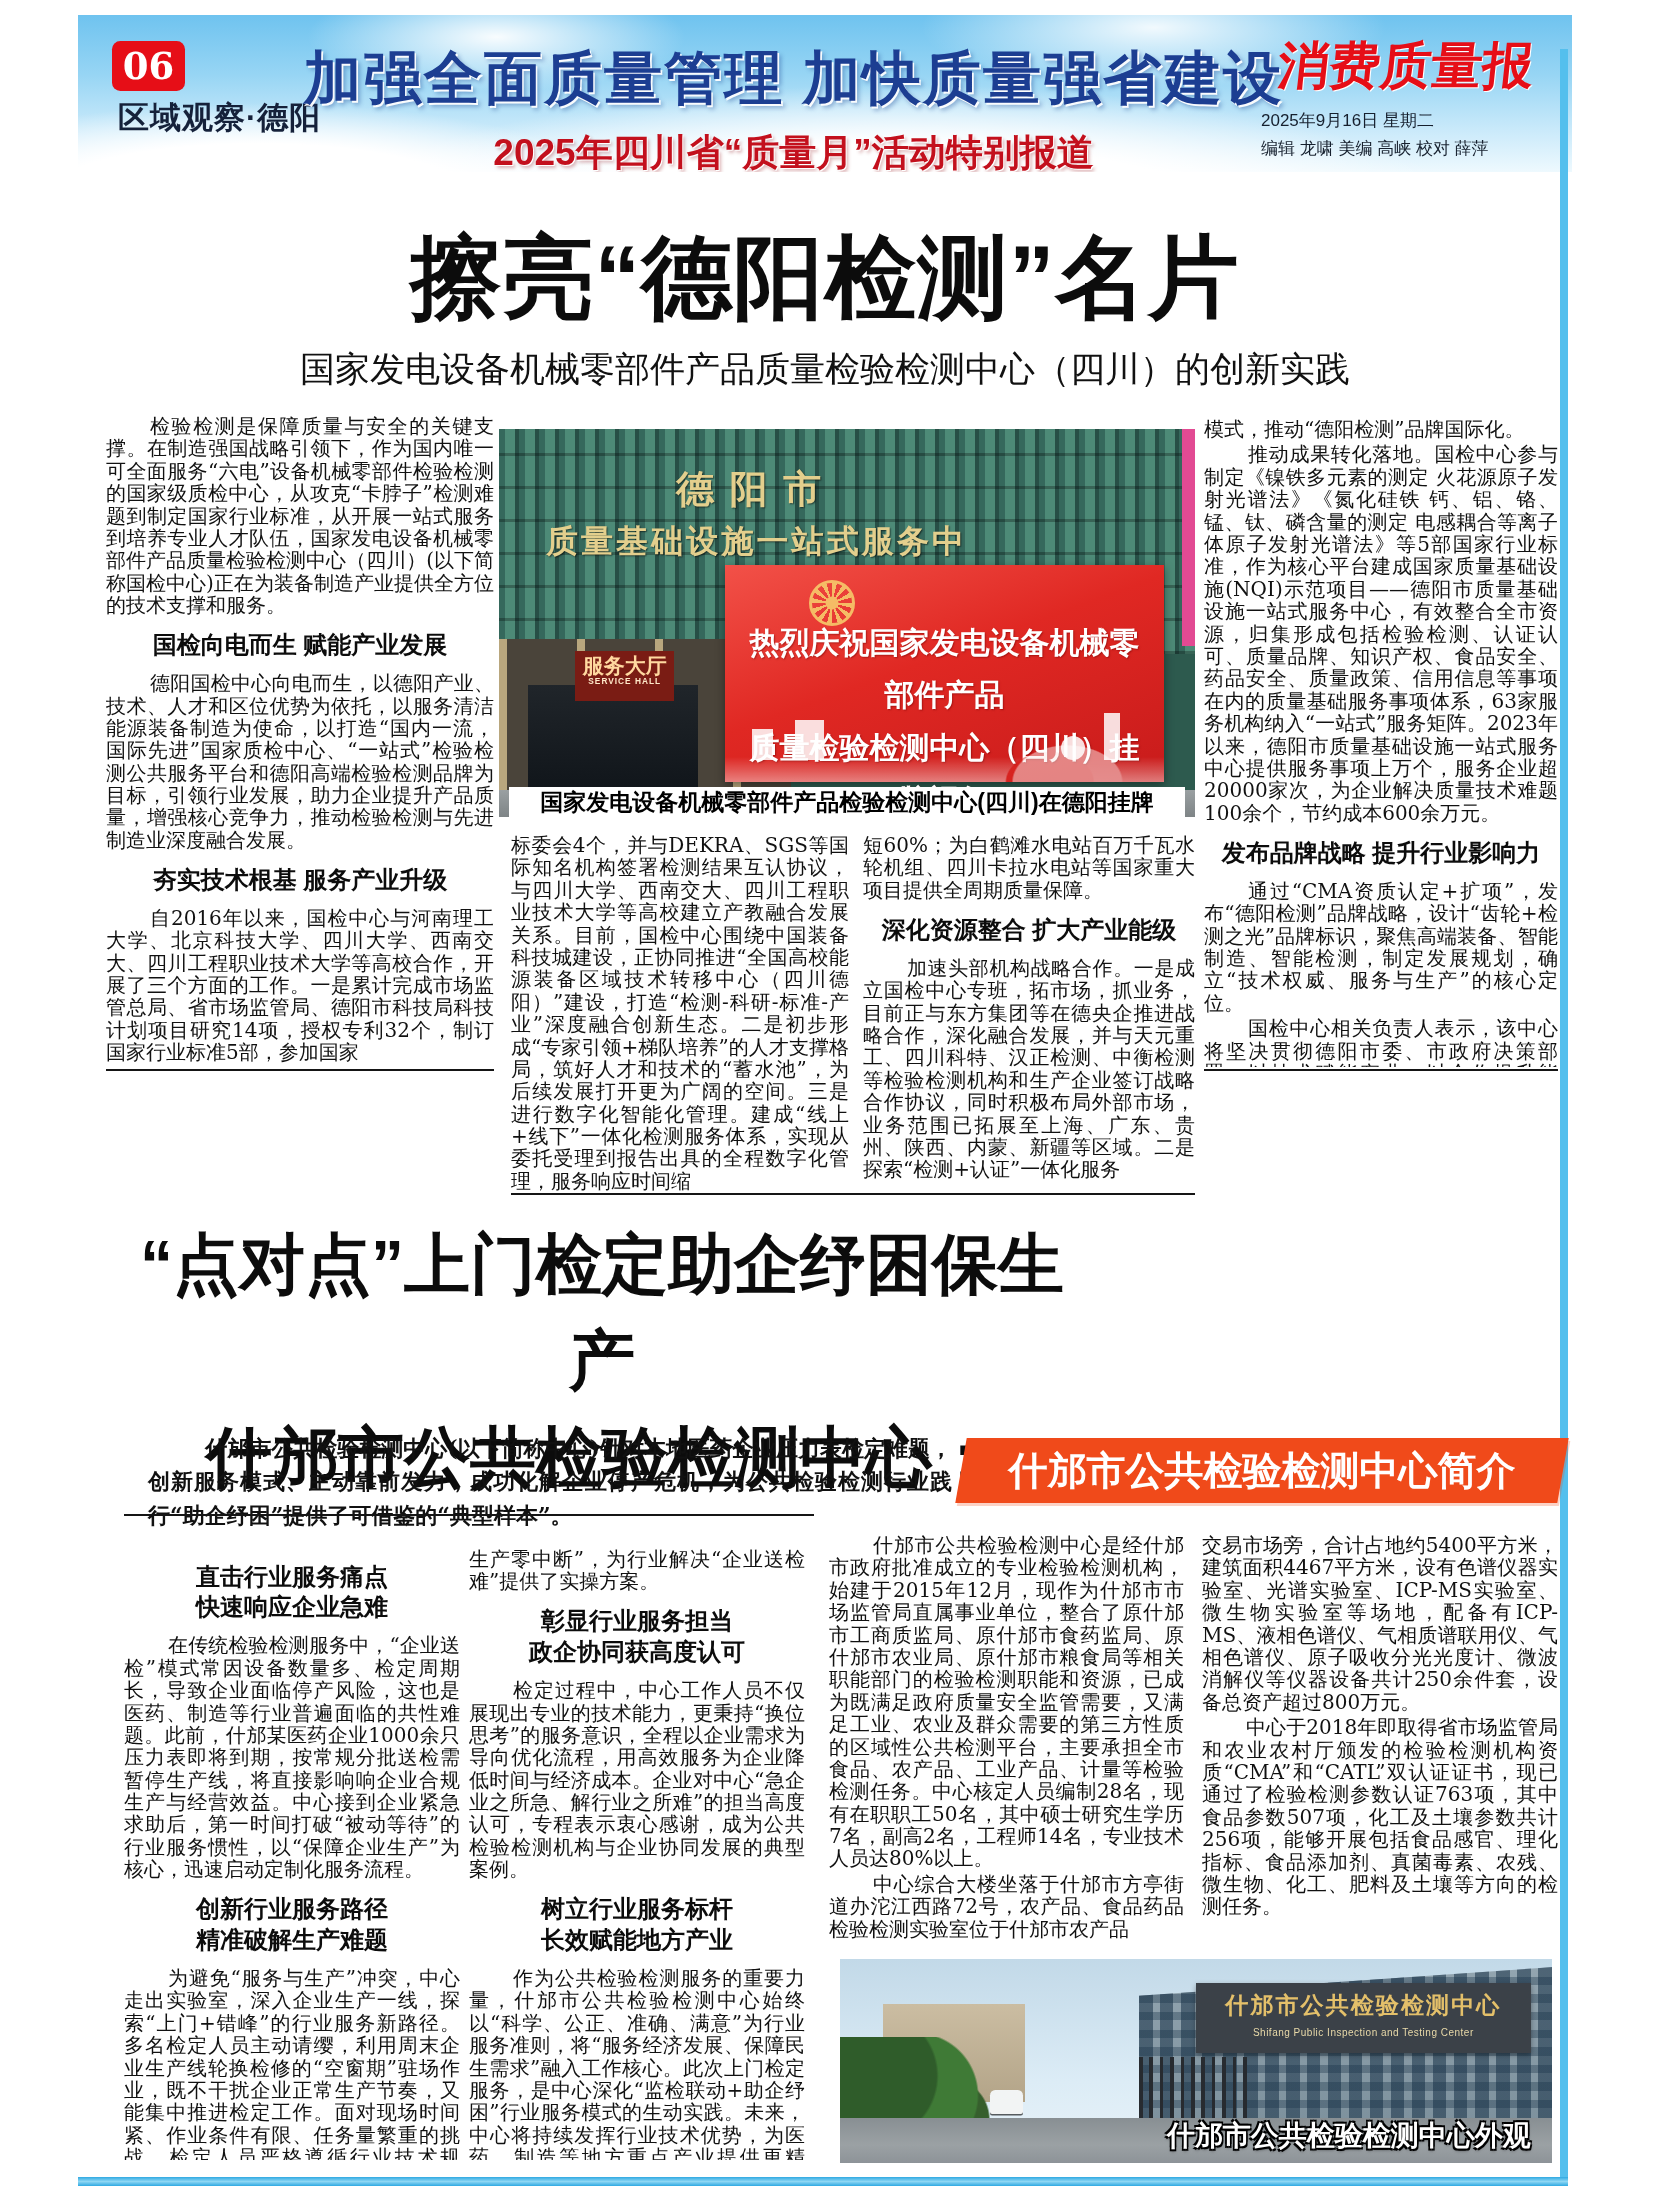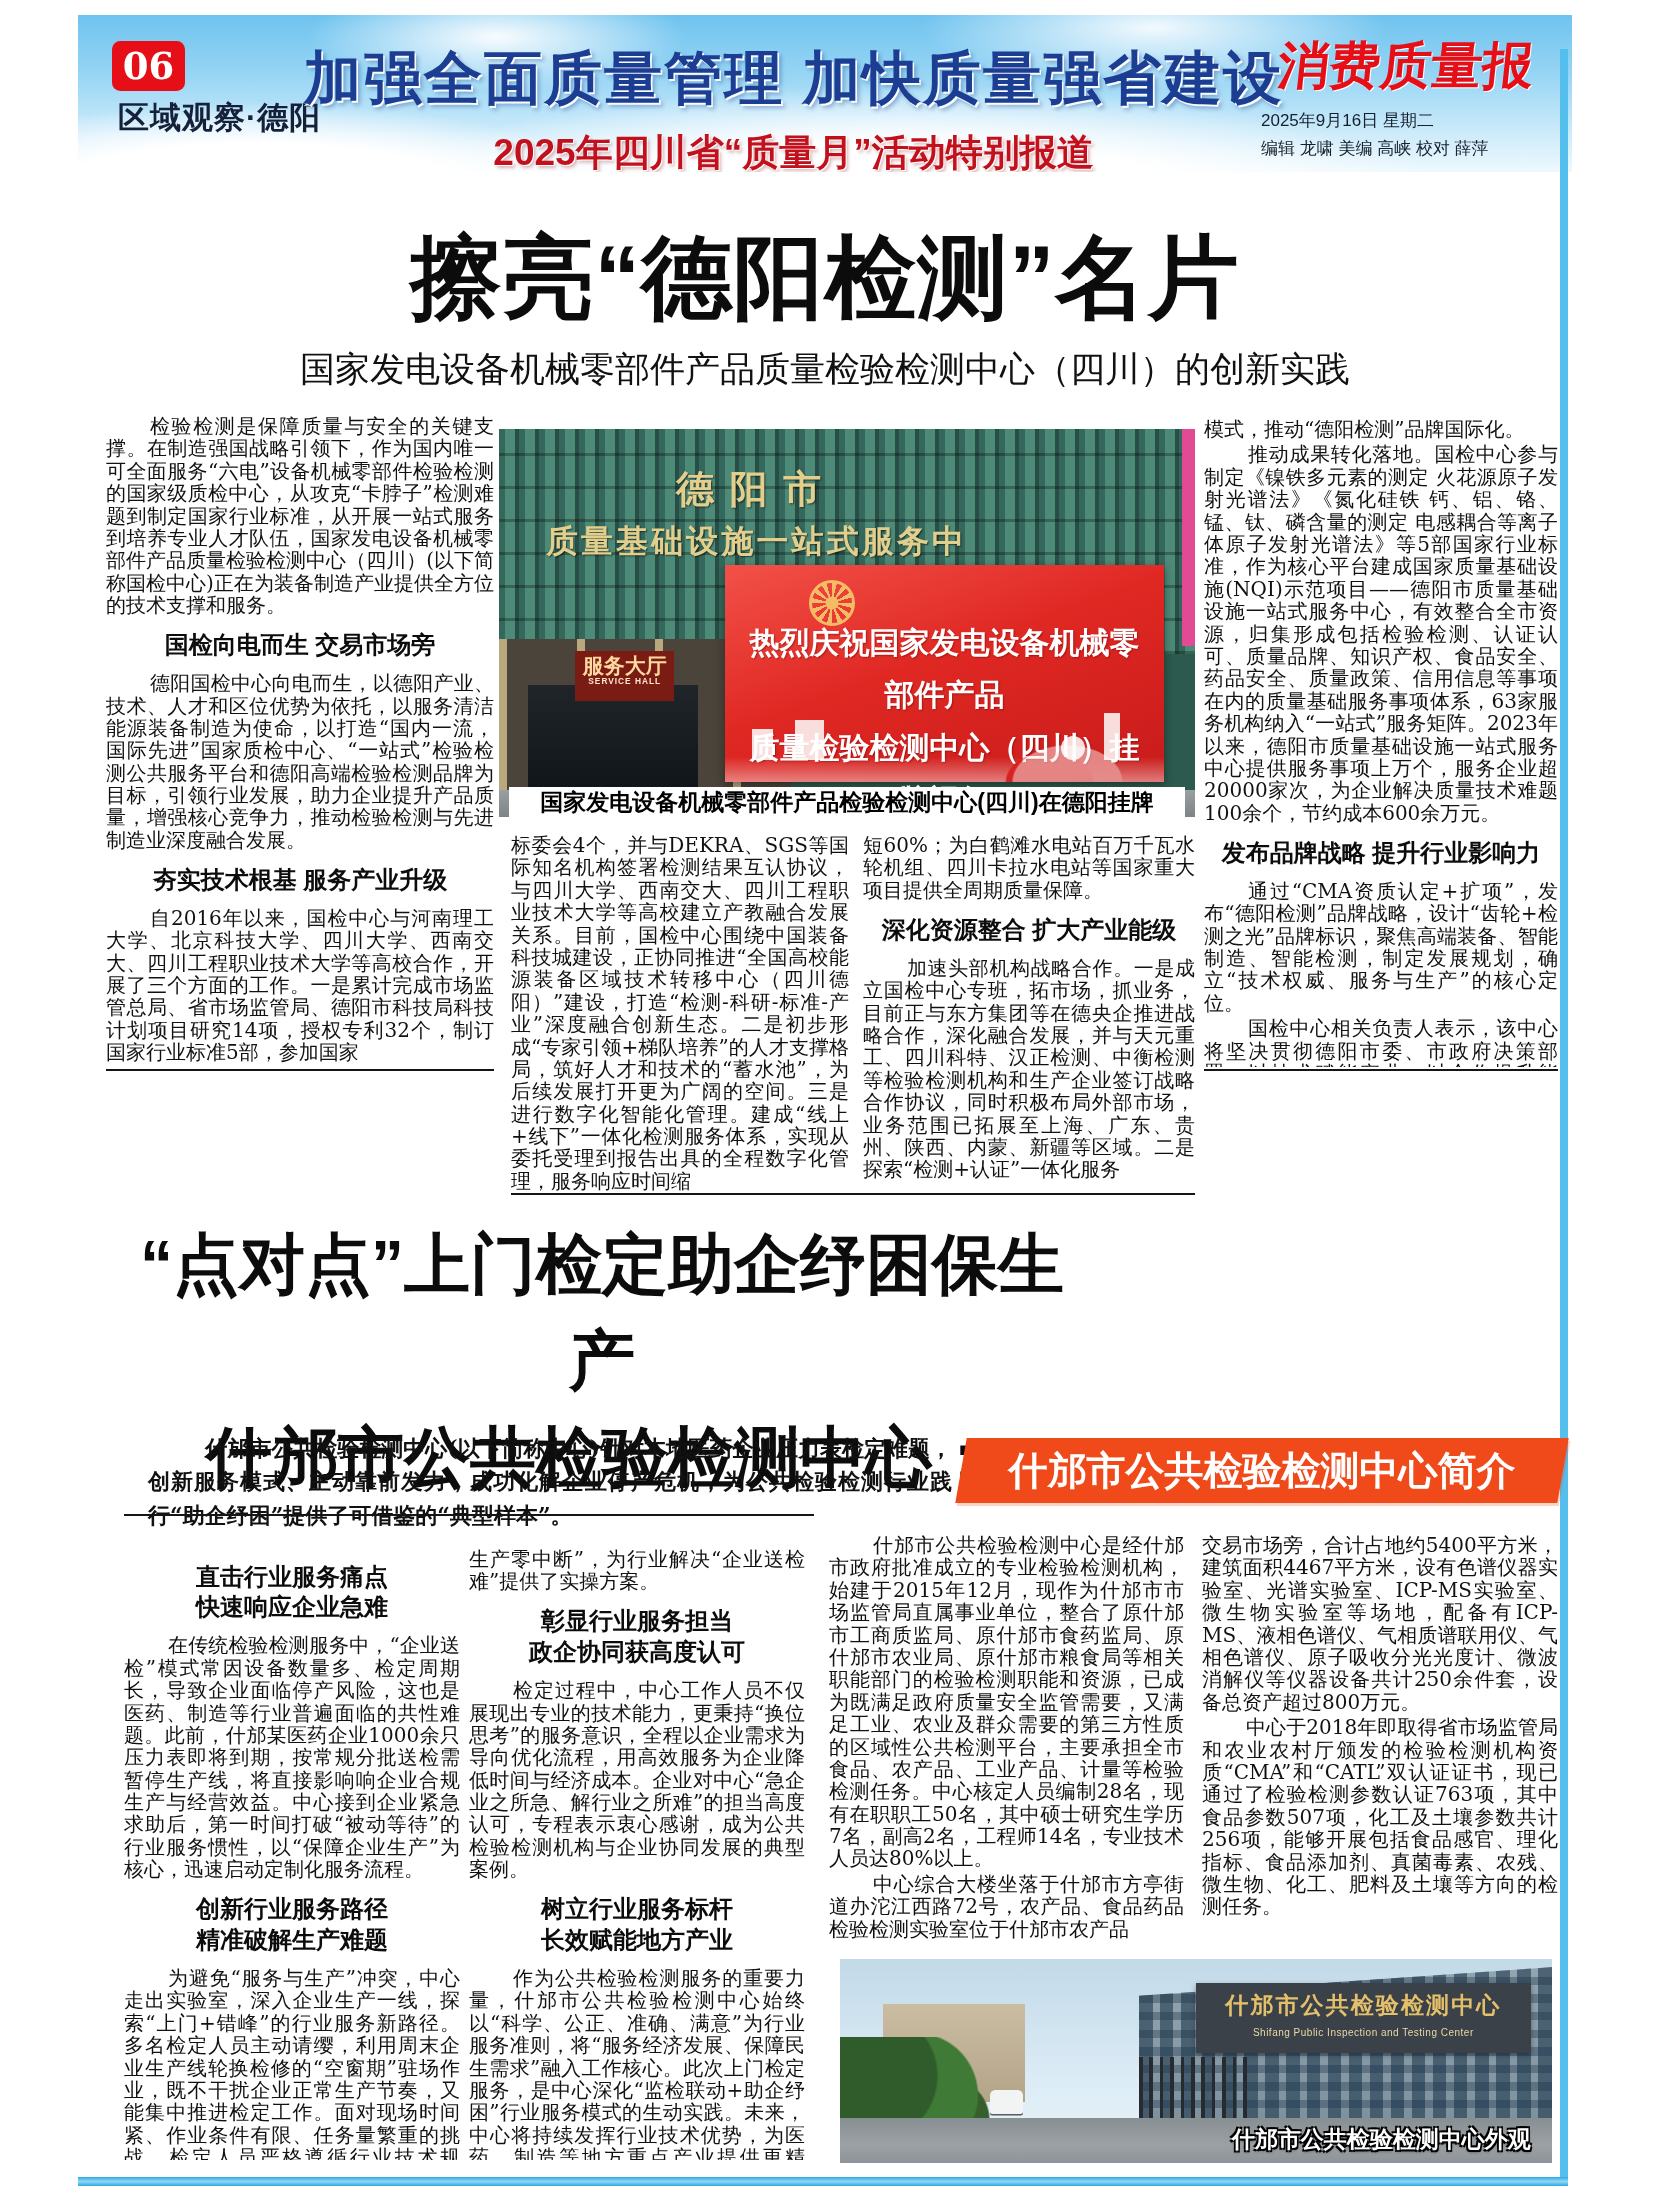--- a/index.html
+++ b/index.html
@@ -112,21 +112,21 @@
       radial-gradient(circle at 28% 60%, #3f7a36 0 30%, transparent 31%),
       radial-gradient(circle at 6% 80%, #58944a 0 28%, transparent 29%),
       radial-gradient(circle at 40% 85%, #365f2d 0 22%, transparent 23%);}
   .p2-gate{position:absolute;left:42%;bottom:22%;width:16%;height:30%;
     background:repeating-linear-gradient(90deg,#272b30 0 3.6px, rgba(0,0,0,0) 3.6px 10.4px);}
   .p2-road{position:absolute;left:0;bottom:0;width:100%;height:22%;
     background:linear-gradient(180deg,#888f93,#9ba1a4 60%,#8d9398);}
   .p2-car{position:absolute;left:21%;bottom:24%;width:33px;height:24px;background:#f2f4f4;border-radius:5.2px 5.2px 2.1px 2.1px;
     box-shadow:0 1.6px 0 #565b5e;}
   .p2-caption{position:absolute;right:3%;bottom:4%;color:#ffffff;font-family:Liberation Serif, serif;
-    font-weight:900;font-size:23px;
+    font-weight:900;font-size:28px;
     text-shadow:1.6px 1.6px 0 #000,-1.6px 1.6px 0 #000,1.6px -1.6px 0 #000,-1.6px -1.6px 0 #000,0 2.1px 3.1px rgba(0,0,0,.6);}
 </style>
 </head>
 <body>
 
 <div class="page">
 
   <div class="header">
     <div class="pagenum">06</div>
     <div class="section">区域观察·德阳</div>
@@ -140,21 +140,21 @@
   </div>
 
   <div class="vbar"></div>
   <div class="hbar"></div>
 
   <div class="a1-headline">擦亮“德阳检测”名片</div>
   <div class="a1-subtitle">国家发电设备机械零部件产品质量检验检测中心（四川）的创新实践</div>
 
   <div class="col f-a1" style="left:106px;top:415px;width:388px;height:651px;">
       <div class="blk-p">检验检测是保障质量与安全的关键支撑。在制造强国战略引领下，作为国内唯一可全面服务“六电”设备机械零部件检验检测的国家级质检中心，从攻克“卡脖子”检测难题到制定国家行业标准，从开展一站式服务到培养专业人才队伍，国家发电设备机械零部件产品质量检验检测中心（四川）(以下简称国检中心)正在为装备制造产业提供全方位的技术支撑和服务。</div>
-      <div class="blk-h">国检向电而生 交易市场旁</div>
+      <div class="blk-h">国检向电而生 赋能产业发展</div>
       <div class="blk-p">德阳国检中心向电而生，以德阳产业、技术、人才和区位优势为依托，以服务清洁能源装备制造为使命，以打造“国内一流，国际先进”国家质检中心、“一站式”检验检测公共服务平台和德阳高端检验检测品牌为目标，引领行业发展，助力企业提升产品质量，增强核心竞争力，推动检验检测与先进制造业深度融合发展。</div>
       <div class="blk-h">夯实技术根基 服务产业升级</div>
       <div class="blk-p">自2016年以来，国检中心与河南理工大学、北京科技大学、四川大学、西南交大、四川工程职业技术大学等高校合作，开展了三个方面的工作。一是累计完成市场监管总局、省市场监管局、德阳市科技局科技计划项目研究14项，授权专利32个，制订国家行业标准5部，参加国家</div>
     </div>
 
   <div class="photo1">
     <div class="p1-glass"></div>
     <div class="p1-sign">
       <div class="p1-sign-l1">德阳市</div>
       <div class="p1-sign-l2">质量基础设施一站式服务中心</div>

